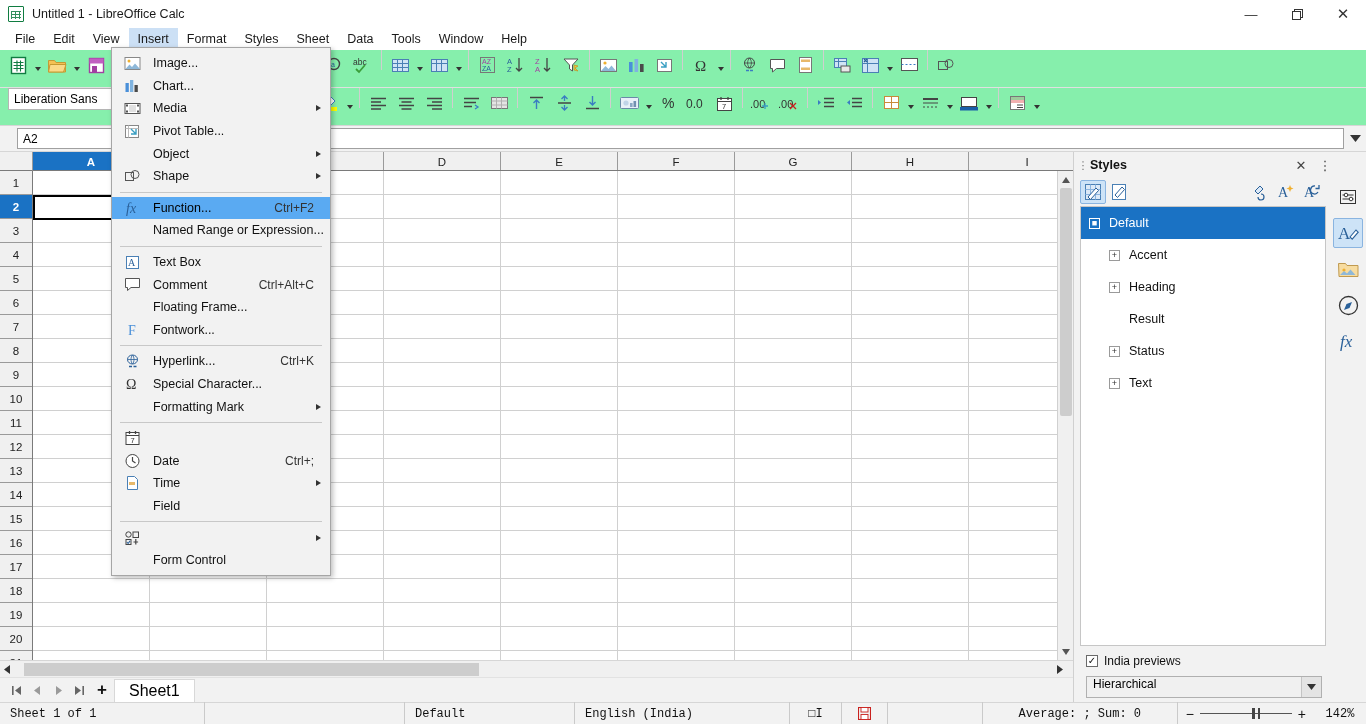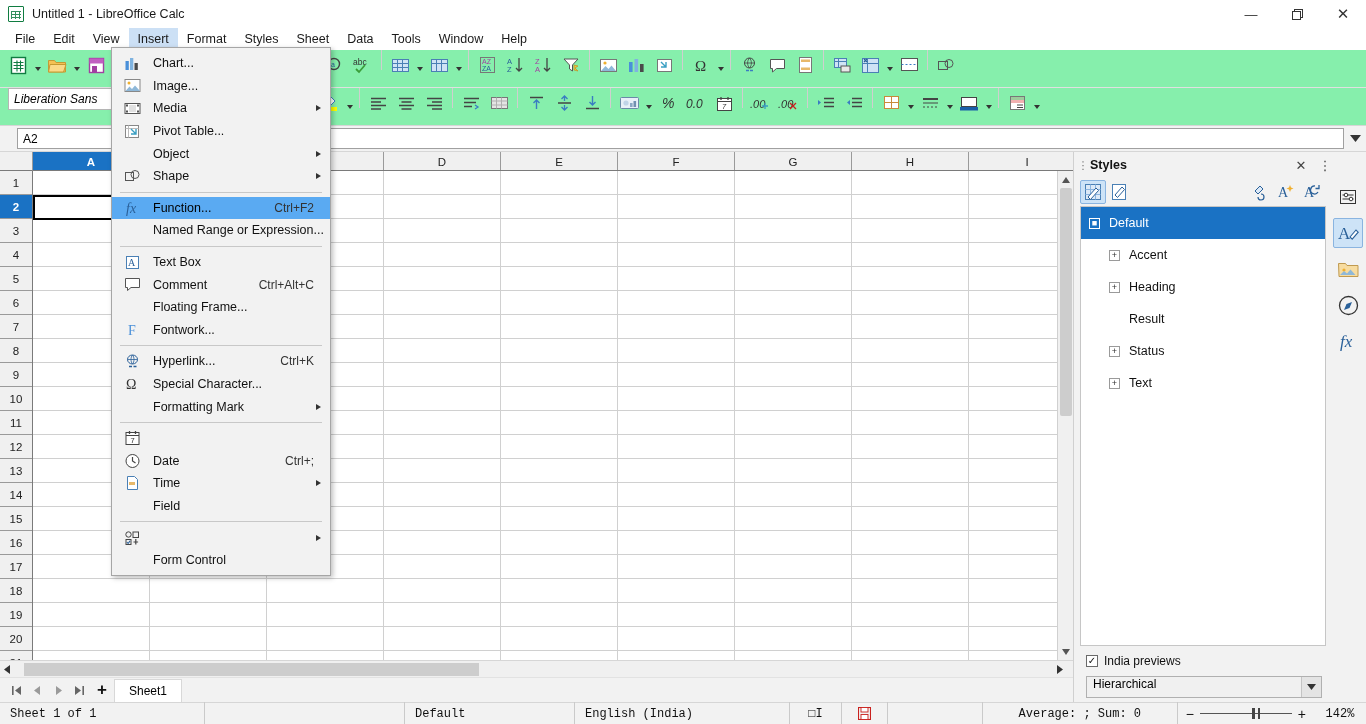--- a/index.html
+++ b/index.html
@@ -32,21 +32,21 @@
   
   .doc-close { position:absolute; right:10px; top:28px; width:22px; height:20px; display:flex; align-items:center; justify-content:center; color:#555; font-size:13px; z-index:3; }
 
   
   .menubar { height:22px; background:#ffffff; display:flex; align-items:stretch; padding-left:6px; flex:none; position:relative; z-index:5; }
   .menubar .mi { padding:0 9px; display:flex; align-items:center; font-size:12.5px; color:#1a1a1a; cursor:default; }
   .menubar .mi.active { background:#cce0f5; }
 
   
   .toolbar { height:38px; background:#86efac; display:flex; align-items:flex-start; padding:0 4px; flex:none; border-bottom:1px solid #e0e0e0; }
-  .tb2 { height:38px; border-bottom:1px solid #d6d6d6;font-style:italic; }
+  .tb2 { height:38px; border-bottom:1px solid #d6d6d6; }
   .tbtn { width:28px; height:30px; display:flex; align-items:center; justify-content:center; position:relative; flex:none; }
   .tbtn svg { display:block; }
   .caret { width:11px; height:30px; display:flex; align-items:flex-end; justify-content:center; padding-bottom:9px; flex:none; }
   .caret i { width:0; height:0; border-left:3.5px solid transparent; border-right:3.5px solid transparent; border-top:4px solid #333; display:block; }
   .sep { width:1px; height:20px; background:#cfcfcf; margin:0 4px; flex:none; }
 
   
   .fontbox { width:110px; height:22px; background:#fff; border:1px solid #b5b5b5; display:flex; align-items:center; padding:0 5px; font-size:12px; margin-left:4px; flex:none; }
 
   
@@ -90,21 +90,21 @@
   .hscrollrow { height:17px; display:flex; align-items:center; background:#f0f0f0; flex:none; border-top:1px solid #d6d6d6; }
   .hs-left { width:14px; height:17px; display:flex; align-items:center; justify-content:center; font-size:9px; color:#333; flex:none; }
   .hs-track { flex:1; height:13px; background:#f0f0f0; position:relative; }
   .hs-thumb { position:absolute; top:0; left:10px; width:455px; height:13px; background:#cdcdcd; }
   .hs-right { width:26px; height:17px; display:flex; align-items:center; justify-content:center; font-size:9px; color:#333; flex:none; }
 
   
   .tabrow { height:25px; background:#f2f2f2; display:flex; align-items:center; flex:none; padding-left:6px; border-top:1px solid #e2e2e2; }
   .navbtn { width:21px; height:22px; display:flex; align-items:center; justify-content:center; color:#666; font-size:10px; flex:none; }
   .plusbtn { width:24px; height:22px; display:flex; align-items:center; justify-content:center; color:#111; font-size:17px; font-weight:bold; flex:none; }
-  .sheettab { height:23px; padding:0 14px; background:#fff; display:flex; align-items:center; font-size:12px; border:1px solid #d8d8d8; border-bottom:none; }
+  .sheettab { height:23px; padding:0 14px; background:#fff; display:flex; align-items:center; font-size:16px; border:1px solid #d8d8d8; border-bottom:none; }
 
   
   .sidebar { width:293px; background:#f2f2f2; display:flex; flex-direction:column; flex:none; border-left:1px solid #d0d0d0; position:relative; }
   .sb-head { height:26px; display:flex; align-items:center; flex:none; padding-left:4px; }
   .sb-grip { width:10px; height:26px; display:flex; align-items:center; justify-content:center; color:#777; font-size:11px; letter-spacing:0; flex:none; }
   .sb-title { font-size:12.5px; font-weight:bold; color:#111; margin-left:2px; }
   .sb-close { position:absolute; right:56px; top:4px; width:18px; height:18px; display:flex; align-items:center; justify-content:center; font-size:13px; color:#444; }
   .sb-menu { position:absolute; right:32px; top:4px; width:18px; height:18px; display:flex; align-items:center; justify-content:center; font-size:13px; color:#444; }
 
   .sb-body { flex:1; display:flex; min-height:0; }
@@ -919,37 +919,37 @@
     </div>
     <div class="sb-cell nb" style="width:52px;justify-content:center">142%</div>
   </div>
 
 
   <div class="menu">
 
     <div class="mrow">
       <span class="ic">
         <svg width="17" height="15" viewBox="0 0 17 15">
+            <rect x="1" y="1.5" width="15" height="12" fill="#fff" stroke="#888"></rect>
+            <circle cx="5" cy="5" r="1.5" fill="#f0b030"></circle>
+            <path d="M1.5 13l4-4.5 2.5 2.5 3-3.5 5 5.5z" fill="#8fb8d8"></path>
+          </svg>
+      </span>
+      <span class="lbl">Image...</span>
+    </div>
+
+    <div class="mrow">
+      <span class="ic">
+        <svg width="17" height="15" viewBox="0 0 17 15">
             <rect x="1.5" y="5" width="3.3" height="9" fill="#4a90d9"></rect>
             <rect x="6" y="2" width="3.3" height="12" fill="#7fb3e0"></rect>
             <rect x="10.5" y="7" width="3.3" height="7" fill="#4a4a4a"></rect>
           </svg>
       </span>
       <span class="lbl">Chart...</span>
-    </div>
-
-    <div class="mrow">
-      <span class="ic">
-        <svg width="17" height="15" viewBox="0 0 17 15">
-            <rect x="1" y="1.5" width="15" height="12" fill="#fff" stroke="#888"></rect>
-            <circle cx="5" cy="5" r="1.5" fill="#f0b030"></circle>
-            <path d="M1.5 13l4-4.5 2.5 2.5 3-3.5 5 5.5z" fill="#8fb8d8"></path>
-          </svg>
-      </span>
-      <span class="lbl">Image...</span>
     </div>
 
     <div class="mrow">
       <span class="ic">
         <svg width="17" height="13" viewBox="0 0 17 13">
             <rect x="1" y="1.5" width="15" height="10" fill="#fff" stroke="#555"></rect>
             <g fill="#555">
               <rect x="2" y="2.5" width="2" height="2"></rect>
               <rect x="2" y="8.5" width="2" height="2"></rect>
               <rect x="13" y="2.5" width="2" height="2"></rect>

